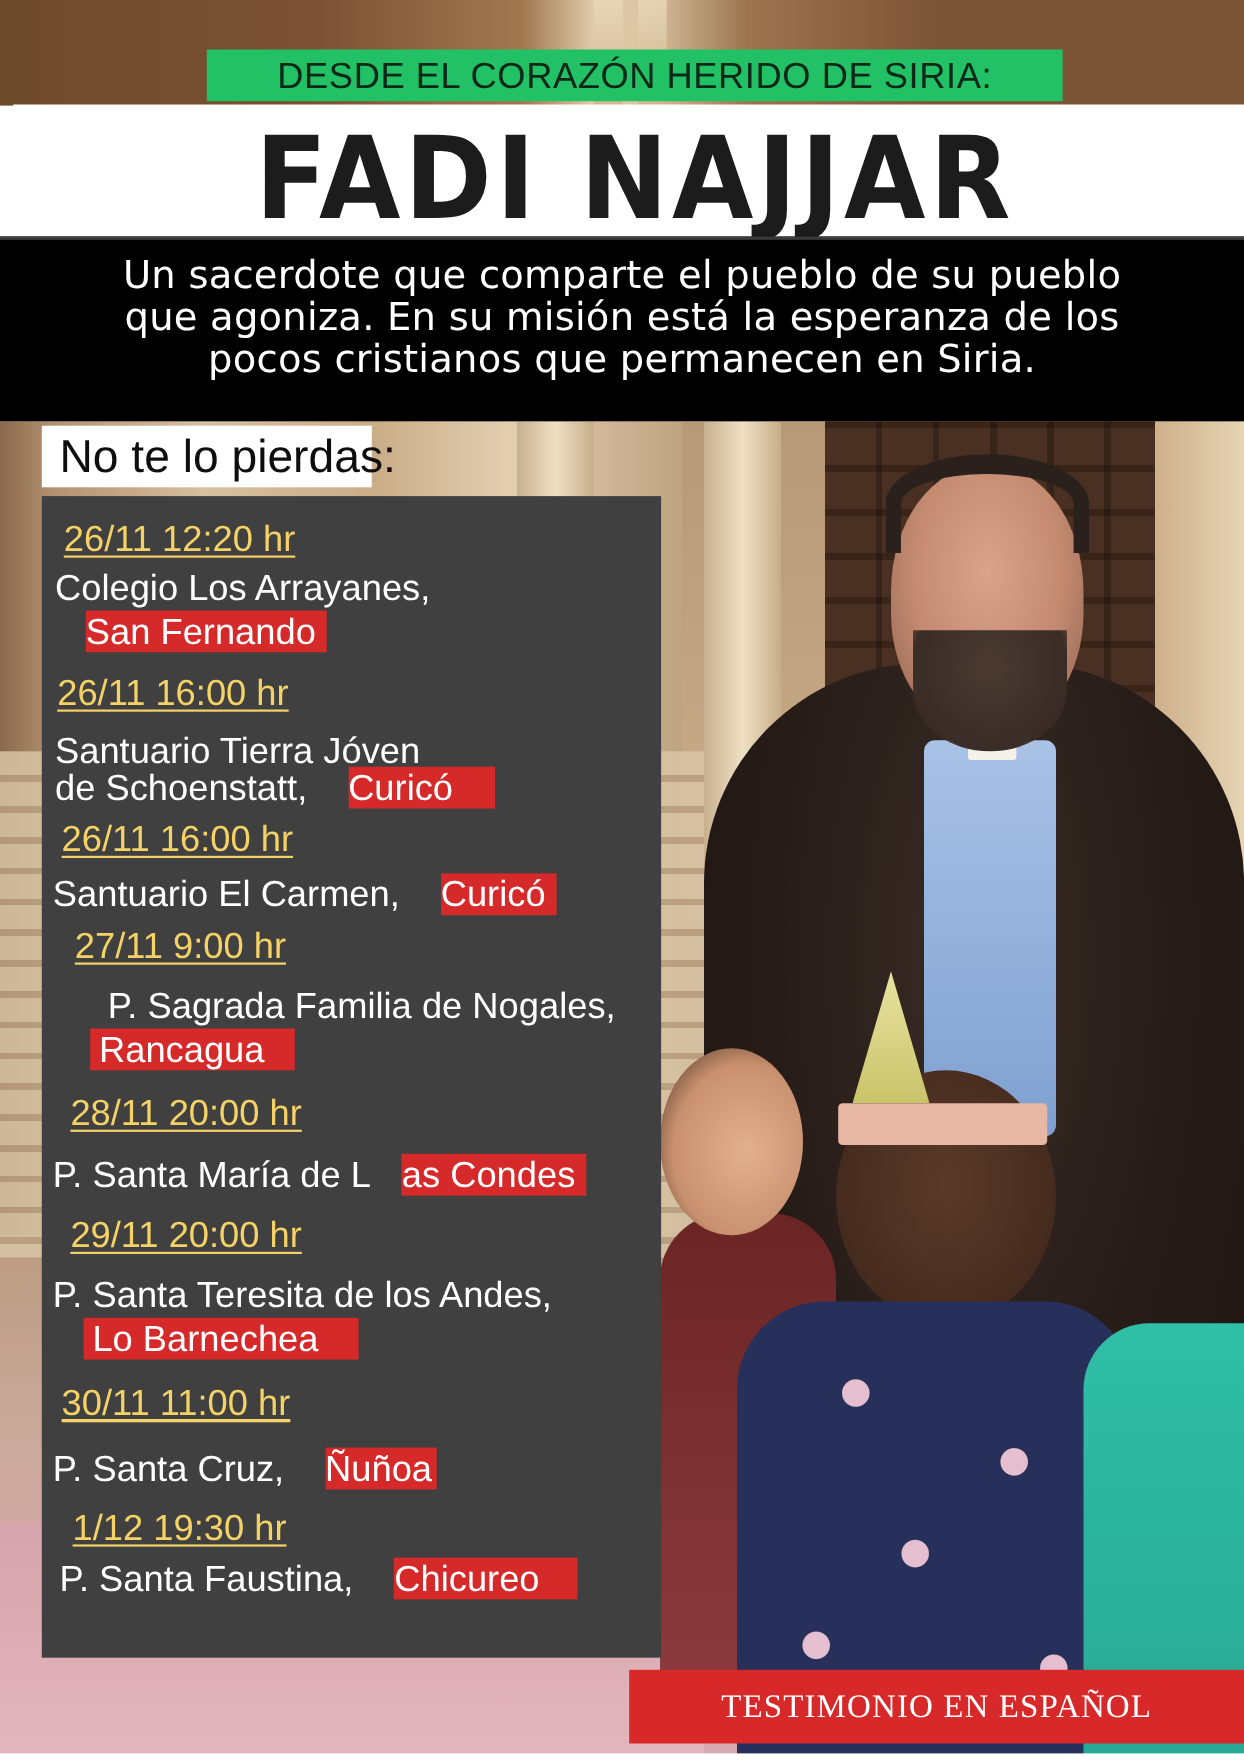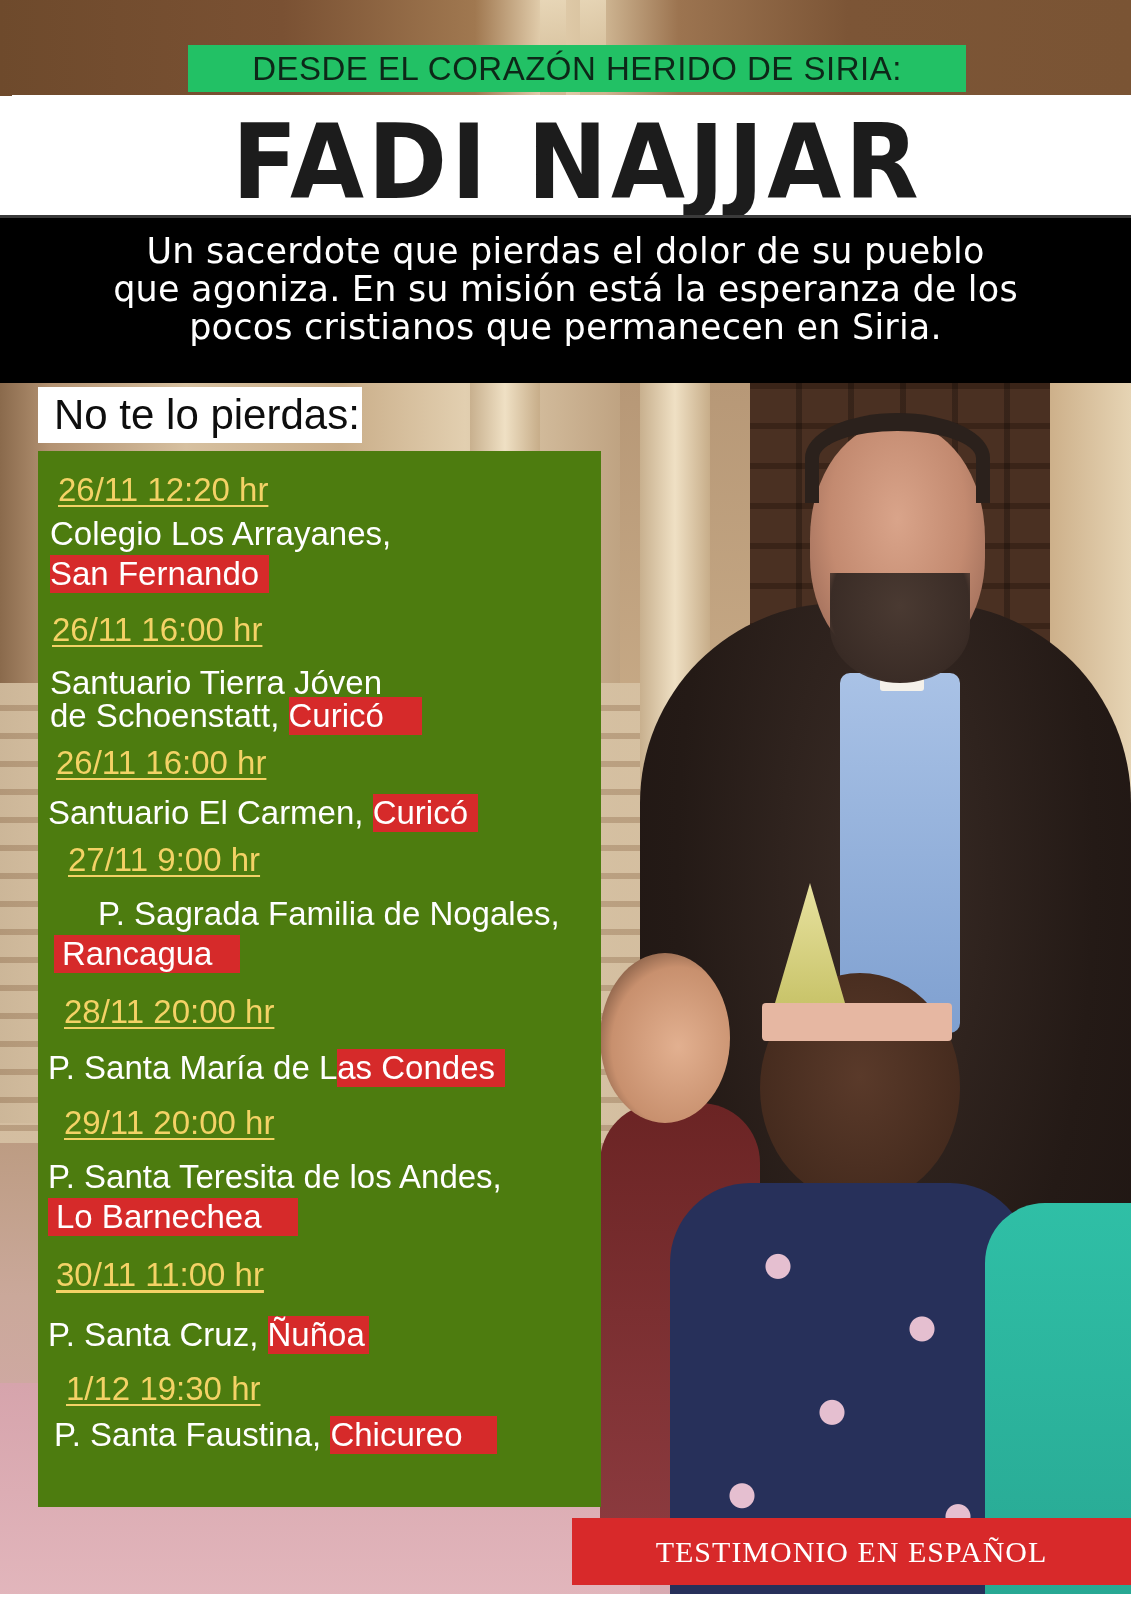--- a/index.html
+++ b/index.html
@@ -102,38 +102,38 @@
       display: flex; flex-direction: column; align-items: center; justify-content: flex-start;
       padding-top: 14px;
     }
     .subtitle-line {
       font-family: "DejaVu Sans", sans-serif; font-size: 35px; color: #ffffff; line-height: 38px;
       white-space: nowrap; text-align: center; letter-spacing: 0.2px;
     }
 
     
     .schedule-heading {
-      position: absolute; left: 38px; top: 387px; width: 324px; height: 56px; background: #ffffff;
+      position: absolute; left: 38px; top: 387px; width: 300px; height: 56px; background: #ffffff;
       font-family: "Liberation Sans", sans-serif; font-size: 42px; color: #0e0e0e;
       padding-left: 16px; line-height: 56px; white-space: nowrap;
     }
     .schedule-panel {
-      position: absolute; left: 38px; top: 451px; width: 563px; height: 1056px; background: #4d7c0f;
+      position: absolute; left: 38px; top: 451px; width: 563px; height: 1056px; background: #404040;
     }
     .event-date {
       position: absolute; font-family: "Liberation Sans", sans-serif; font-size: 33px; color: #f4d266;
       text-decoration: underline; text-decoration-thickness: 2px; text-underline-offset: 4px; white-space: nowrap;
       line-height: 38px;
     }
     .event-venue {
       position: absolute; font-family: "Liberation Sans", sans-serif; font-size: 33px; color: #ffffff;
       white-space: nowrap; line-height: 40px;
     }
     .city {
-      background: #d62a2a; color: #ffffff; display: inline-block; line-height: 38px; padding-right: 10px;
+      background: #d62a2a; color: #ffffff; display: inline-block; line-height: 38px; padding-right: 10px; margin-left: 28px;
     }
 
     .cta-button {
       position: absolute; left: 572px; top: 1518px; width: 559px; height: 67px; background: #d8292a;
       display: flex; align-items: center; justify-content: center;
       font-family: Liberation Serif, serif; font-size: 30px; color: #ffffff; letter-spacing: 1px;
       white-space: nowrap;
     }
     .bottom-white { position:absolute; left:0; top:1594px; width:1131px; height:6px; background:#ffffff; }
   </style>
@@ -168,21 +168,21 @@
   <div class="child-teal"></div>
 </div>
 
 <div class="green-banner">DESDE EL CORAZÓN HERIDO DE SIRIA:</div>
 
 <div class="white-band">
   <div class="main-title">FADI NAJJAR</div>
 </div>
 
 <div class="black-band">
-  <div class="subtitle-line">Un sacerdote que pierdas el dolor de su pueblo</div>
+  <div class="subtitle-line">Un sacerdote que comparte el pueblo de su pueblo</div>
   <div class="subtitle-line">que agoniza.  En su misión está la esperanza de los</div>
   <div class="subtitle-line">pocos cristianos que permanecen en Siria.</div>
 </div>
 
 <div class="schedule-heading">No te lo pierdas:</div>
 
 <div class="schedule-panel">
 
   <div class="event-date" style="left:20px; top:20px;">26/11 12:20 hr</div>
   <div class="event-venue" style="left:12px; top:63px;">Colegio Los Arrayanes,</div>

